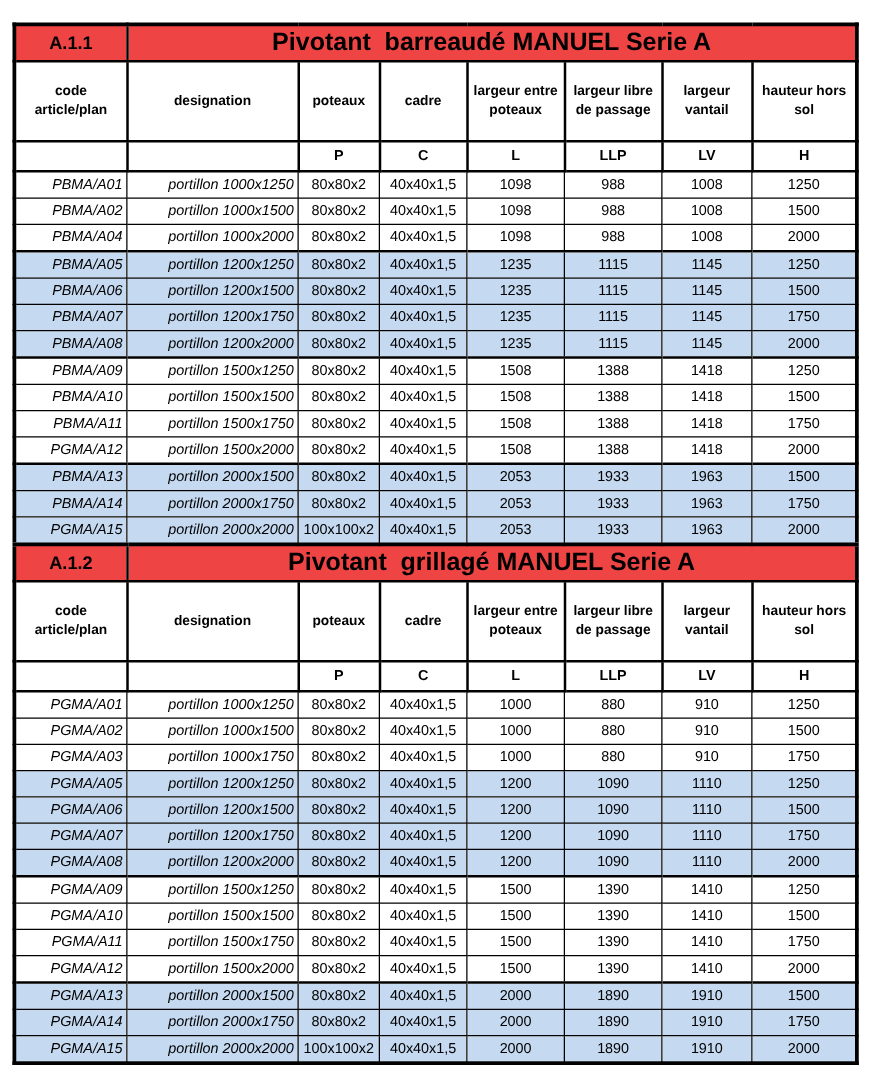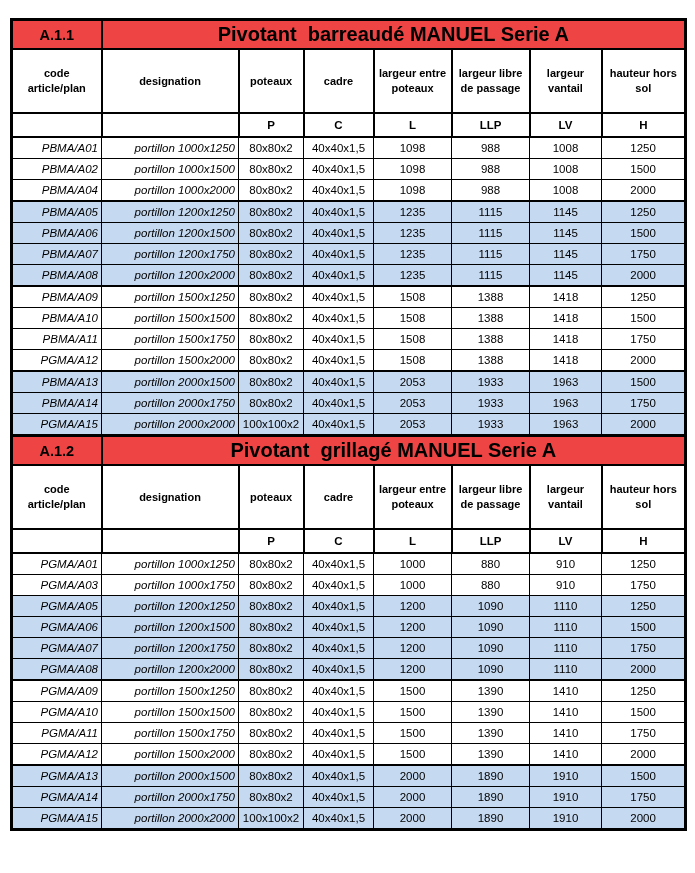--- a/index.html
+++ b/index.html
@@ -262,20 +262,30 @@
           <td class="left">PGMA/A01</td>
           <td class="left">portillon 1000x1250</td>
           <td>80x80x2</td>
           <td>40x40x1,5</td>
           <td>1000</td>
           <td>880</td>
           <td>910</td>
           <td>1250</td>
         </tr>
         <tr class="">
+          <td class="left">PGMA/A02</td>
+          <td class="left">portillon 1000x1500</td>
+          <td>80x80x2</td>
+          <td>40x40x1,5</td>
+          <td>1000</td>
+          <td>880</td>
+          <td>910</td>
+          <td>1500</td>
+        </tr>
+        <tr class="">
           <td class="left">PGMA/A03</td>
           <td class="left">portillon 1000x1750</td>
           <td>80x80x2</td>
           <td>40x40x1,5</td>
           <td>1000</td>
           <td>880</td>
           <td>910</td>
           <td>1750</td>
         </tr>
         <tr class="hl">

